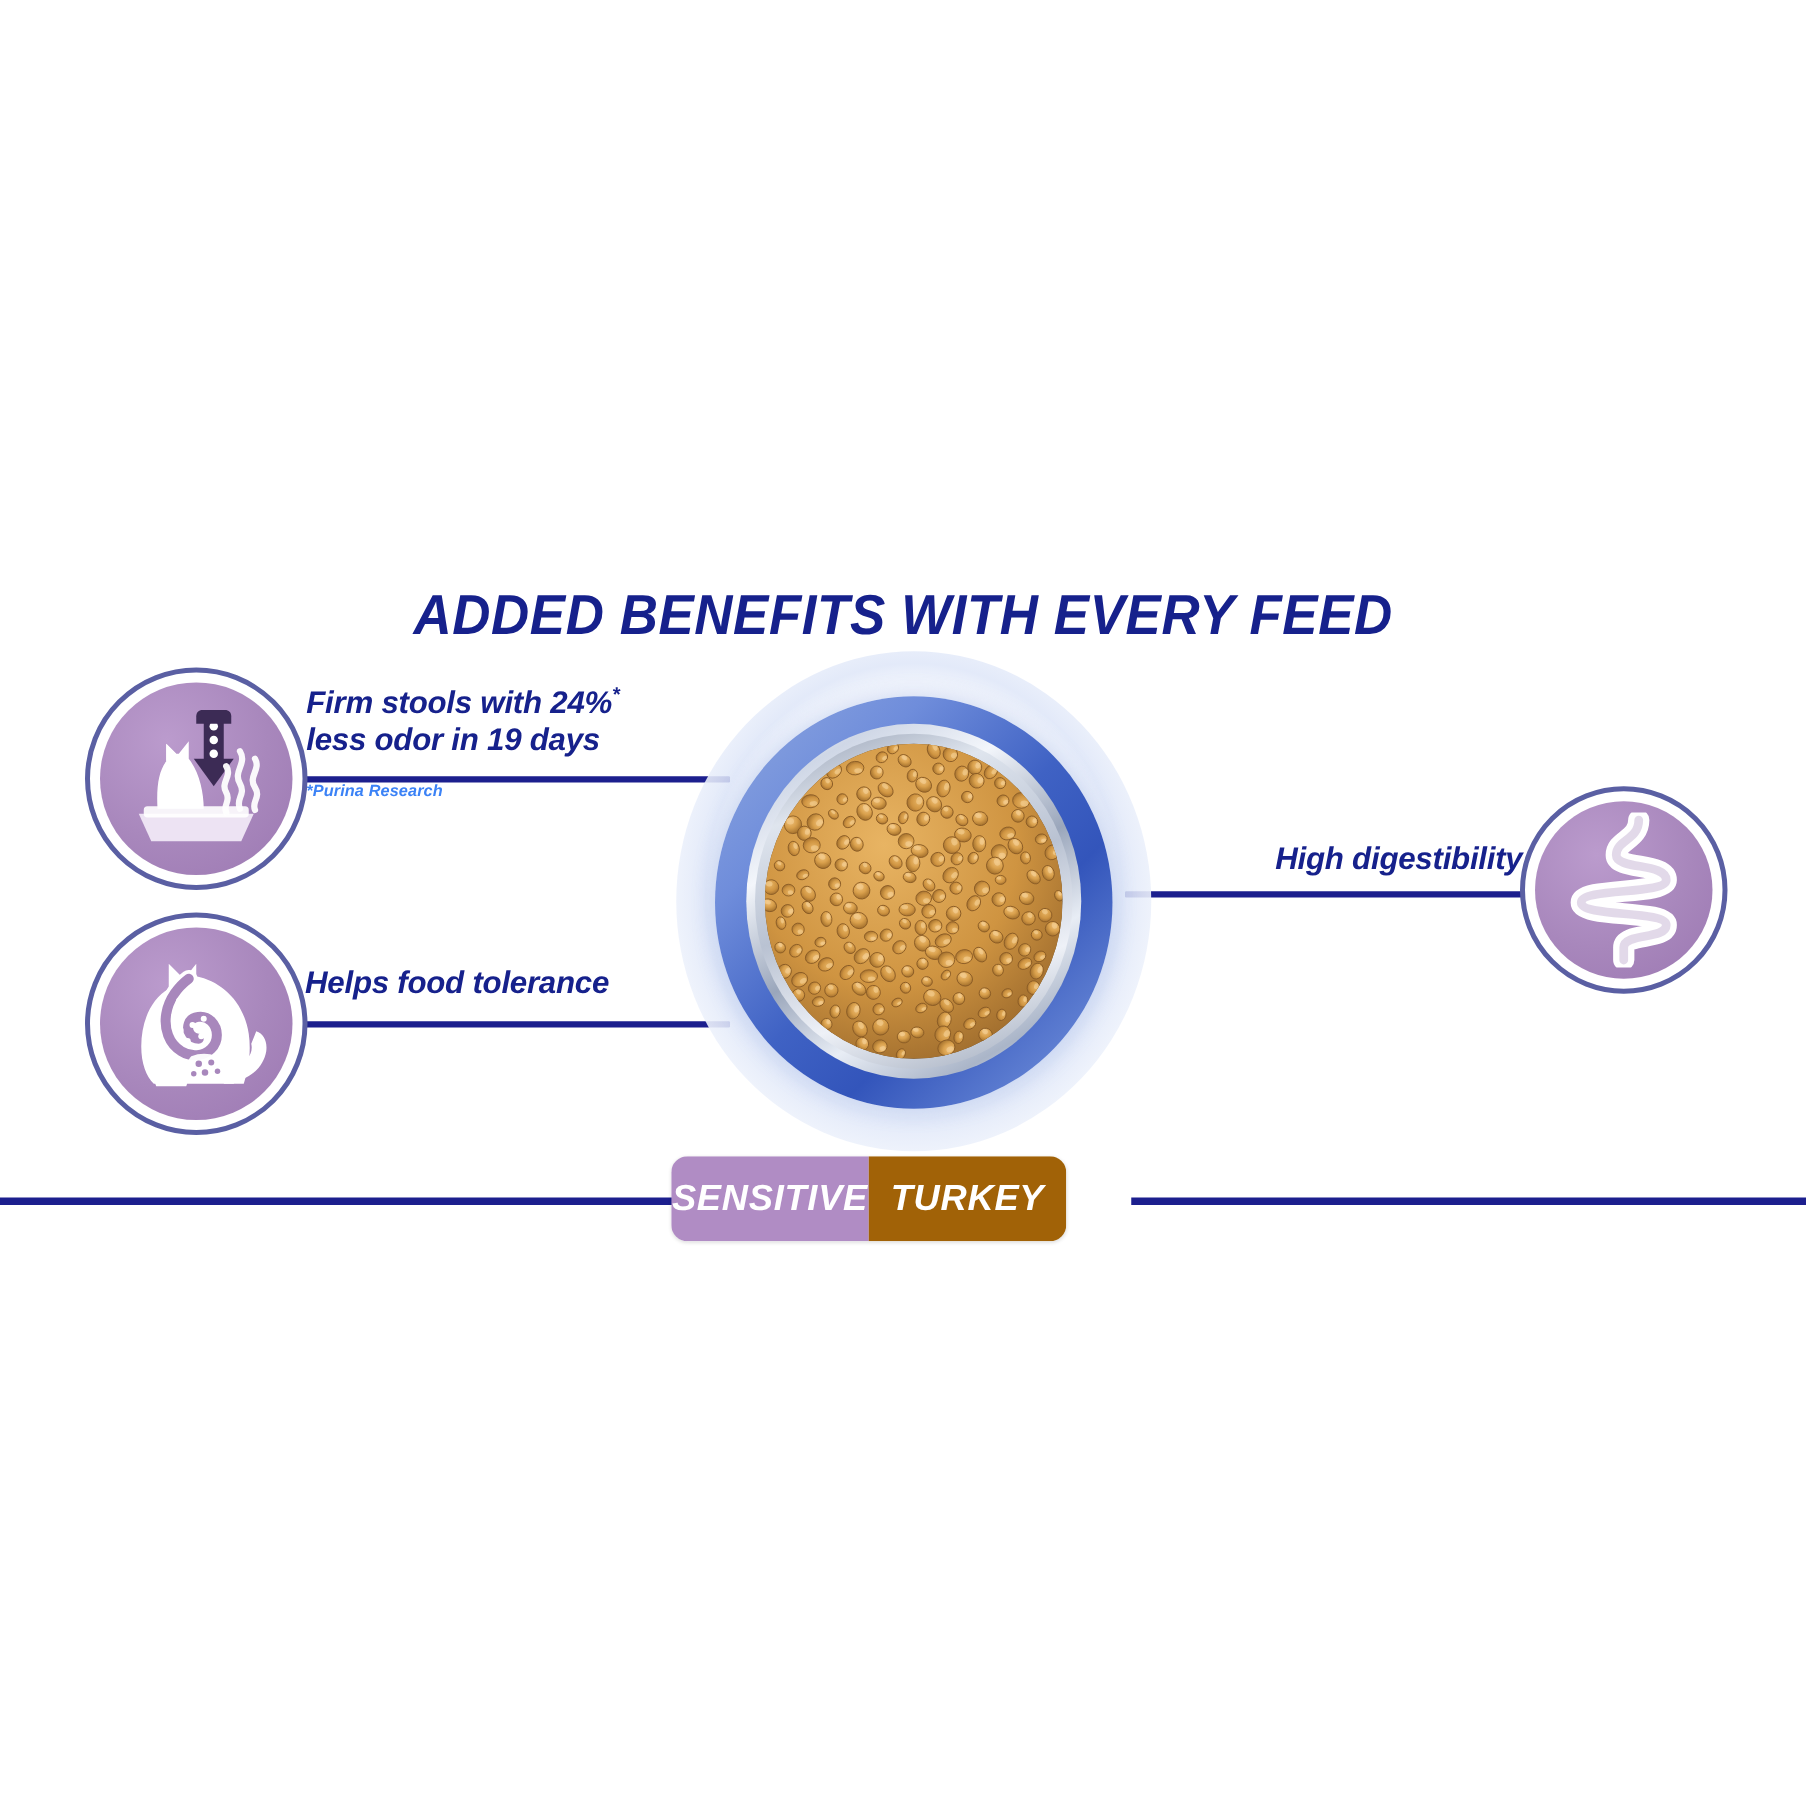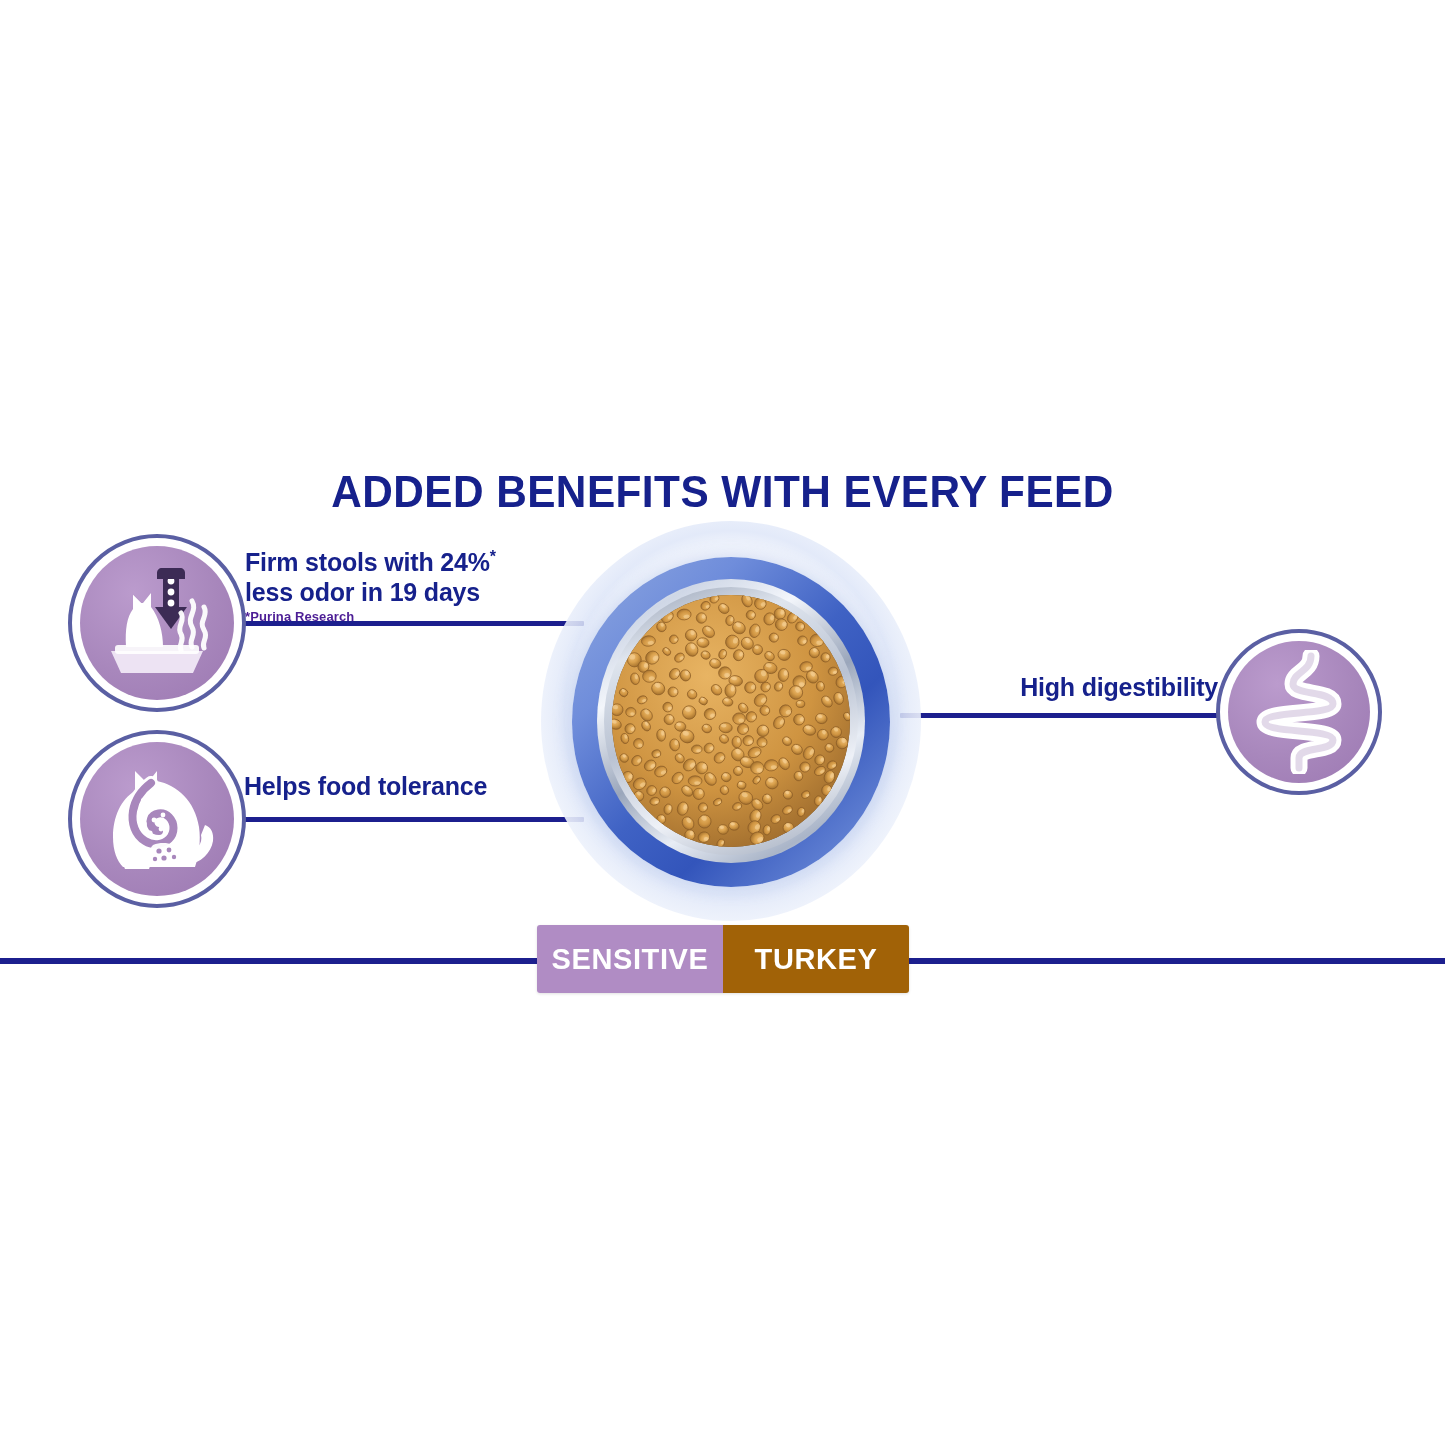--- a/index.html
+++ b/index.html
@@ -9,20 +9,21 @@
   }
   body {
     font-family: "Liberation Sans", sans-serif;
   }
   #stage {
     position: relative;
     width: 1445px;
     height: 1445px;
     background: #ffffff;
     overflow: hidden;
+    font-style: italic;
   }
 
   
   .title {
     position: absolute;
     left: 0;
     top: 466px;
     width: 1445px;
     text-align: center;
     font-family: "Liberation Sans Narrow", "Liberation Sans", sans-serif;
@@ -95,23 +96,23 @@
   #label-gut       { left: 918px; top: 673px; width: 300px; text-align: right; }
 
   .label .sup {
     font-size: 16px;
     vertical-align: super;
   }
   .footnote {
     display: block;
     font-size: 13px;
     font-weight: 600;
-    color: #4c1d95;
+    color: #3b82f6;
     letter-spacing: 0.1px;
-    margin-top: 2px;
+    margin-top: 18px;
   }
 
   
   #bowl {
     position: absolute;
     left: 541px;
     top: 521px;
     width: 380px;
     height: 400px;
   }
@@ -156,24 +157,24 @@
     overflow: hidden;
     background: #6b4a22;
   }
   .kibble-well svg { display: block; }
 
   
   #variant-badge {
     position: absolute;
     left: 537px;
     top: 925px;
-    width: 372px;
+    width: 316px;
     height: 68px;
     display: flex;
-    border-radius: 3px;
+    border-radius: 13px;
     overflow: hidden;
     box-shadow: 0 1px 3px rgba(0,0,0,0.12);
     text-align: right;
   }
   .chip {
     display: flex;
     align-items: center;
     justify-content: center;
     color: #ffffff;
     font-weight: 700;

